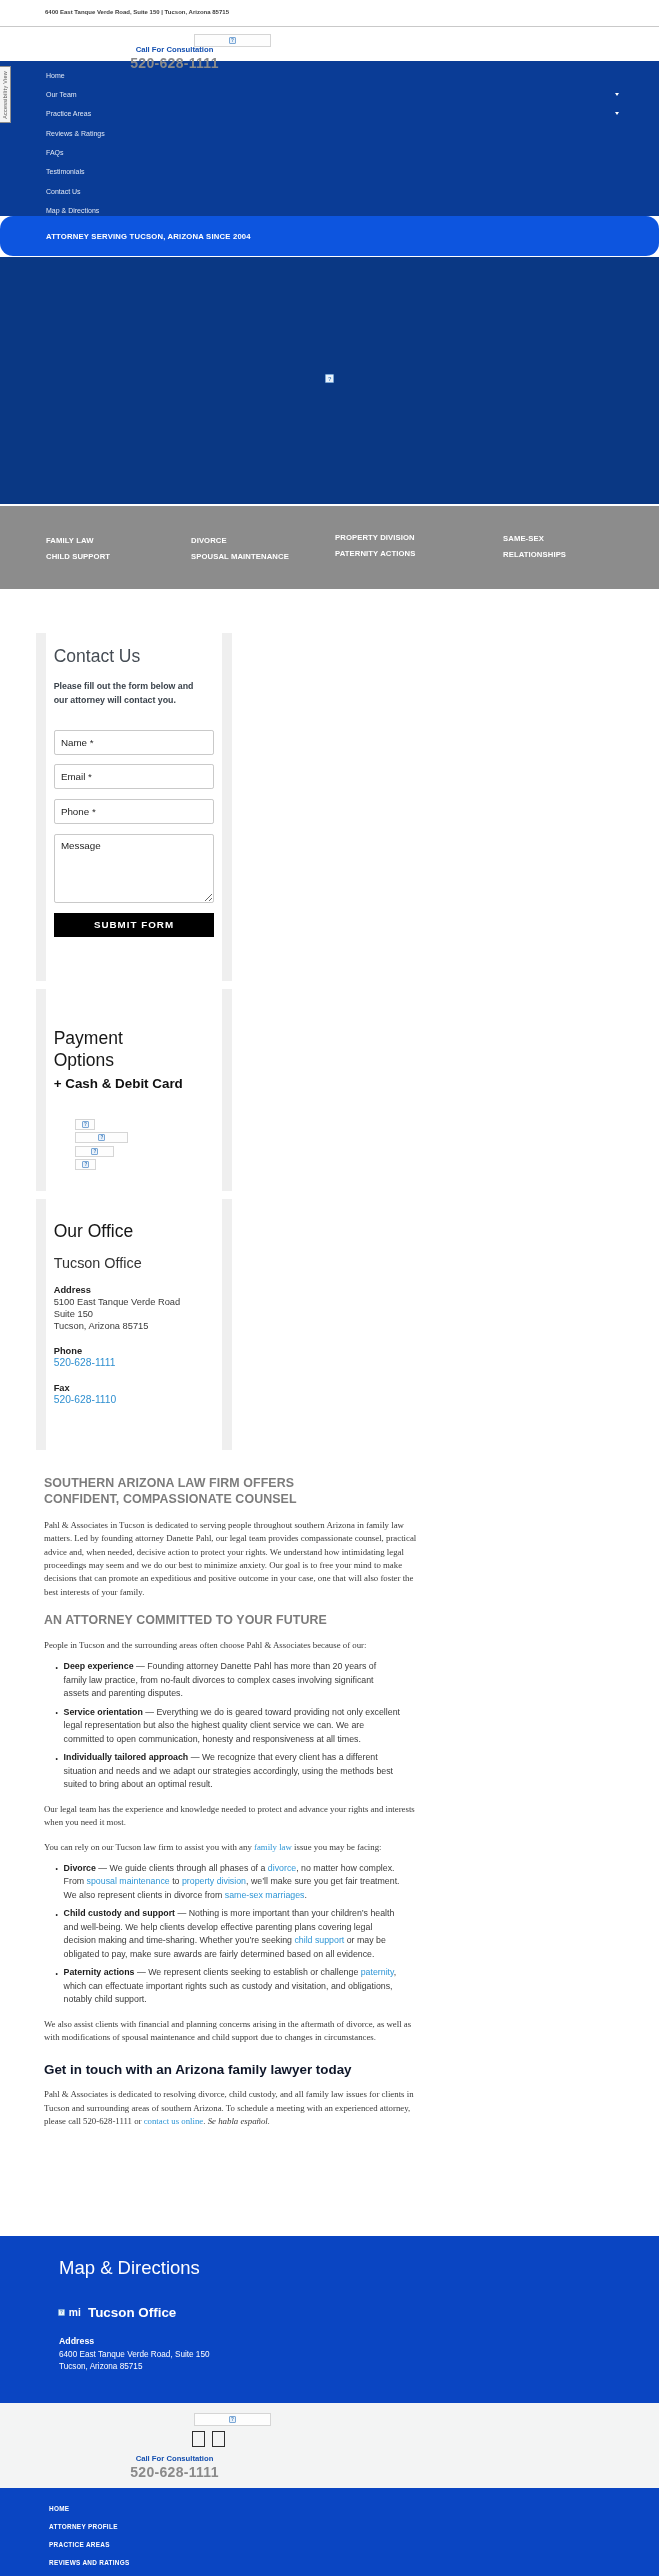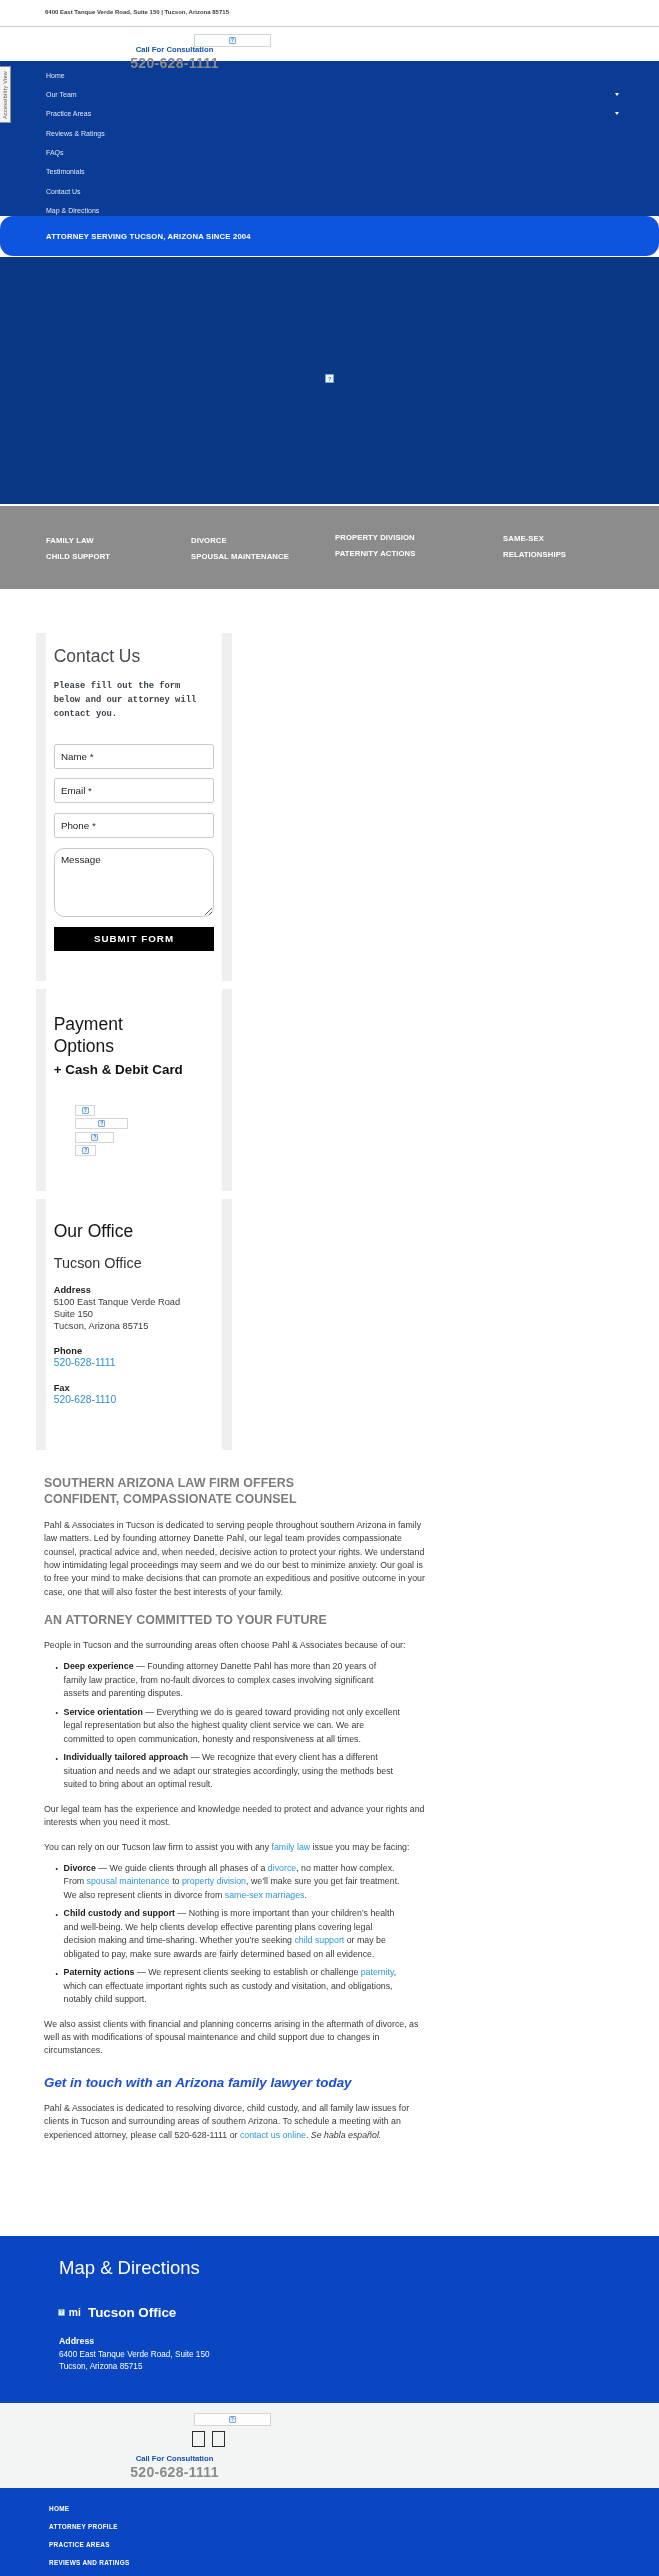--- a/index.html
+++ b/index.html
@@ -44,49 +44,49 @@
   #pb1{left:46px;} #pb2{left:191px;} #pb3{left:335px;top:24px;} #pb4{left:503px;top:25px;width:95px;}
 
   
   .widget{position:absolute;left:36px;width:196px;background:#fff;border-left:10.3px solid #efefef;
           border-right:10.3px solid #efefef;box-sizing:border-box;padding:0 7.7px;}
   #w-contact{top:633px;height:348px;}
   #w-payment{top:989px;height:202px;}
   #w-office{top:1199px;height:251px;}
   .w-title{margin:13.4px 0 0;font-size:17.5px;font-weight:400;color:#454c54;line-height:1.2;}
   .w-title.dark{color:#161616;}
-  #w-payment .w-title{margin-top:25px;width:103px;line-height:21.6px;}
+  #w-payment .w-title{margin-top:39px;width:103px;line-height:21.6px;}
   #w-office .w-title{margin-top:22px;}
-  .w-intro{margin-top:11.3px;font-size:8.8px;font-weight:600;color:#3a424b;line-height:14px;width:152px;font-family:Liberation Mono, monospace;}
+  .w-intro{margin-top:11.3px;font-size:8.8px;font-weight:600;color:#3a424b;line-height:14px;width:152px;}
   .w-form{margin-top:23px;}
   .f-input{display:block;width:100%;box-sizing:border-box;height:25px;border:0.5px solid #c9c9c9;border-radius:2.1px;
            margin-bottom:9.8px;font-size:9.8px;color:#1f1f1f;padding:0 6.2px;background:#fff;font-family:inherit;}
-  textarea.f-input{height:69px;padding-top:5.2px;resize:vertical;border-radius:10px;}
+  textarea.f-input{height:69px;padding-top:5.2px;resize:vertical;}
   .submit-btn{display:block;width:100%;height:24px;background:#000;color:#fff;border:none;font-size:9.8px;
               font-weight:bold;letter-spacing:1px;margin-top:6.7px;font-family:inherit;cursor:pointer;}
   .pay-sub{margin-top:4.6px;font-size:13.4px;font-weight:bold;color:#111;}
   .pay-imgs{margin-top:28px;margin-left:21.6px;}
   .pay-frame{border:0.5px solid #d5d5d5;background:#fdfdfd;height:11.3px;display:flex;align-items:center;
              justify-content:center;margin-bottom:2.1px;box-sizing:border-box;}
   .office-sub{margin-top:13.4px;font-size:14.4px;font-weight:400;color:#333;line-height:17.5px;}
   .o-label{margin-top:10.8px;font-size:9.3px;font-weight:bold;color:#222;line-height:12px;}
   .o-line{font-size:9.3px;color:#3a3a3a;line-height:12px;}
   .o-link{display:block;font-size:10.3px;color:#2e8fd0;line-height:12px;text-decoration:none;}
   .o-label.gap{margin-top:13.4px;}
 
   
   .article{position:absolute;left:44px;top:1463px;width:384px;color:#3a3a3a;}
   .article h1{margin:0;font-size:19.6px;font-weight:300;color:#333;line-height:21.6px;width:309px;}
   .h2gray{margin:13.4px 0 0;font-size:12.4px;font-weight:bold;color:#7c7c7c;line-height:15.5px;width:340px;letter-spacing:0.1px;}
-  .article p{margin:11.3px 0 0;font-size:8.8px;line-height:13.4px;}
+  .article p{margin:11.3px 0 0;font-size:8.8px;line-height:13.4px;font-family:Liberation Serif, serif;}
   .article ul{margin:7.7px 0 0;padding:0 0 0 19.6px;list-style:none;}
   .article li{position:relative;margin-bottom:5.2px;font-size:8.8px;line-height:13.4px;width:337px;}
   .article li::before{content:"\2022";position:absolute;left:-8.2px;top:0.5px;font-size:6.7px;color:#222;}
   .article li strong{color:#1d1d1d;}
-  .h2black{margin:17.5px 0 0;font-size:13.4px;font-weight:bold;color:#1d4ed8;font-style:italic;}
+  .h2black{margin:17.5px 0 0;font-size:13.4px;font-weight:bold;color:#0f172a;}
   a.tlink{color:#2f96d6;text-decoration:none;}
 
   
   .mapsec{position:absolute;left:0;top:2236px;width:659px;height:167px;background:#0a45c2;color:#fff;}
   .map-title{position:absolute;left:59px;top:20.6px;font-size:18.5px;font-weight:300;}
   .map-office-row{position:absolute;left:58px;top:69px;display:flex;align-items:center;}
   .map-mi{font-size:10.3px;font-weight:bold;margin:0 7.2px 0 4.1px;}
   .map-office{font-size:13.4px;font-weight:bold;}
   .map-addr-label{position:absolute;left:59px;top:100px;font-size:8.8px;font-weight:bold;}
   .map-addr1{position:absolute;left:59px;top:114px;font-size:8.2px;}

